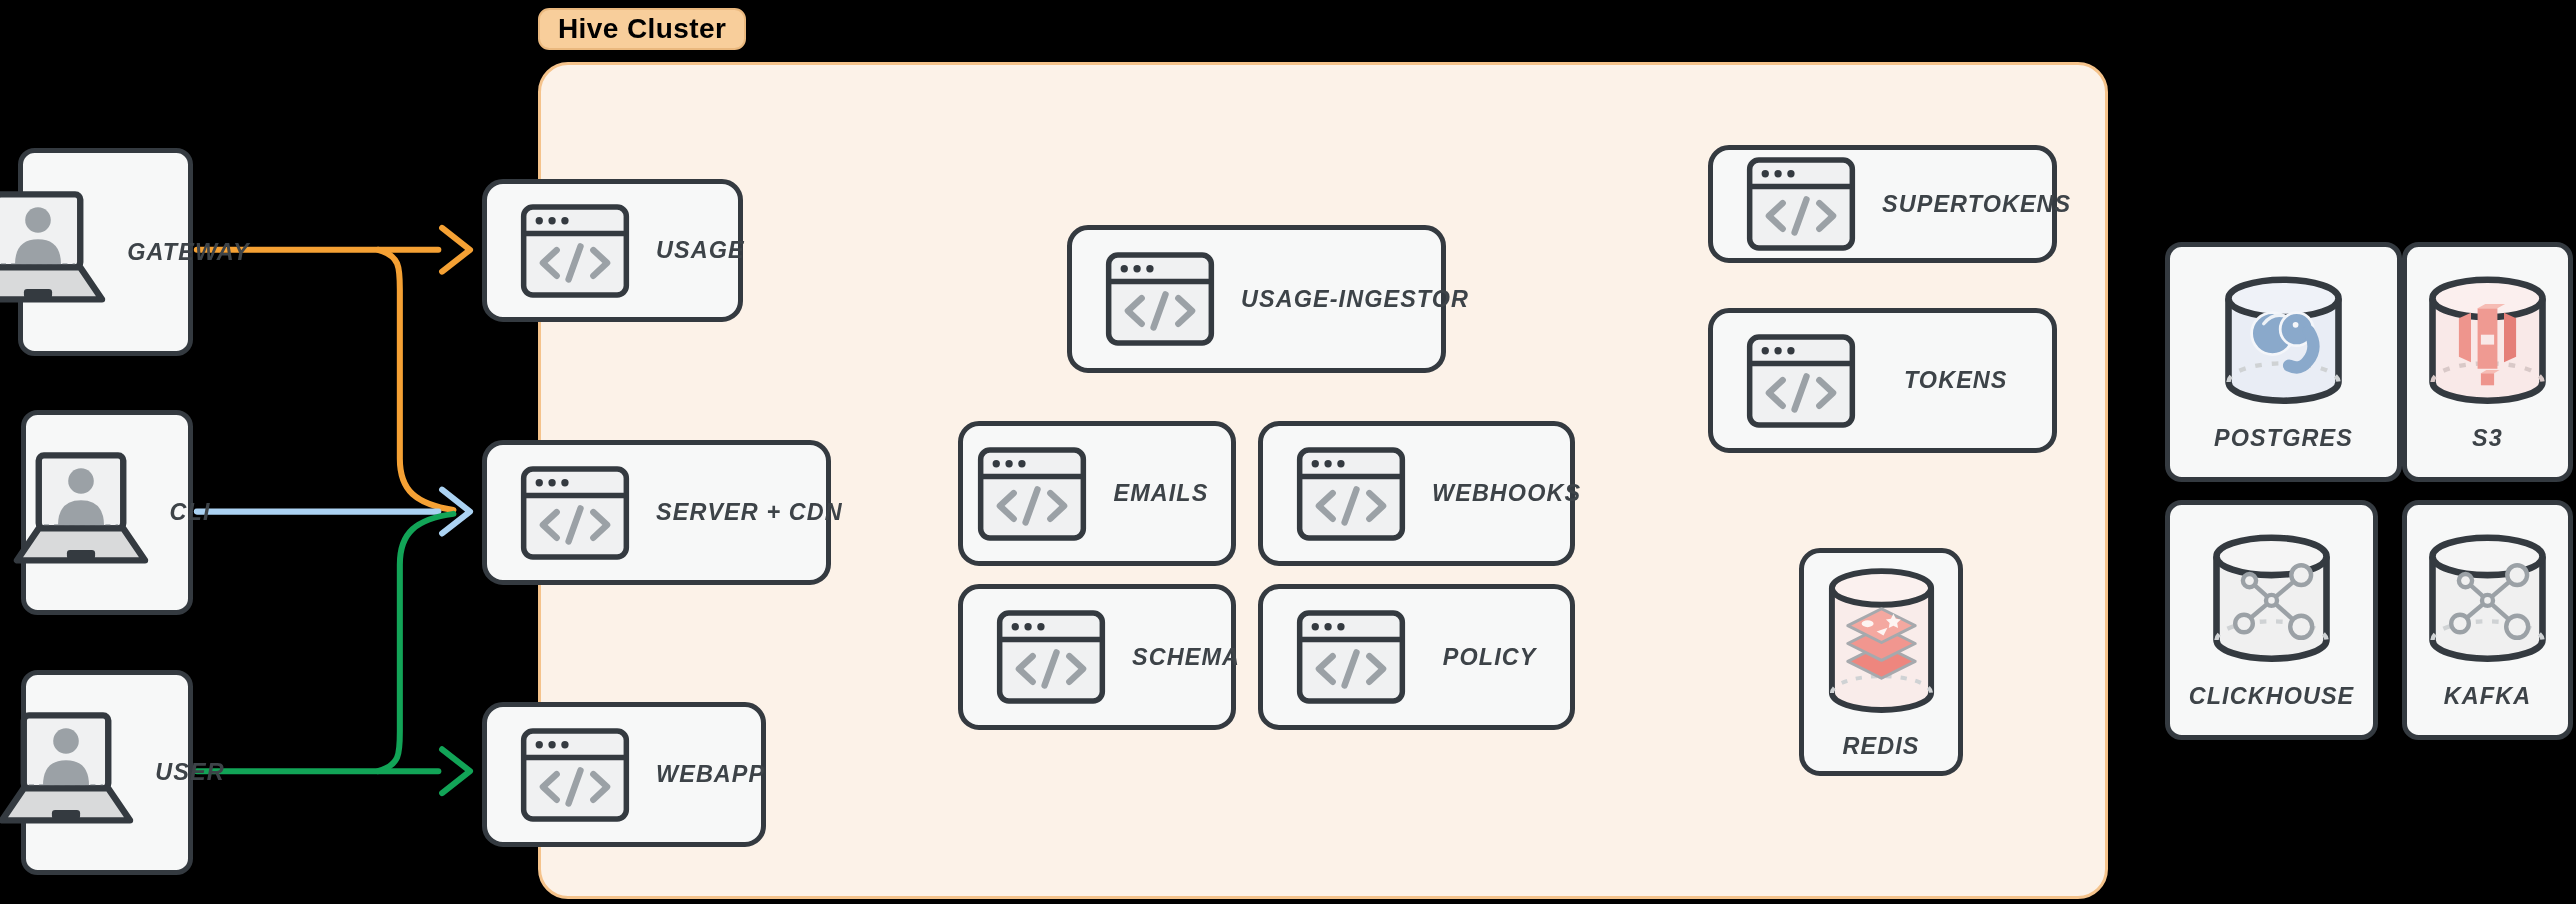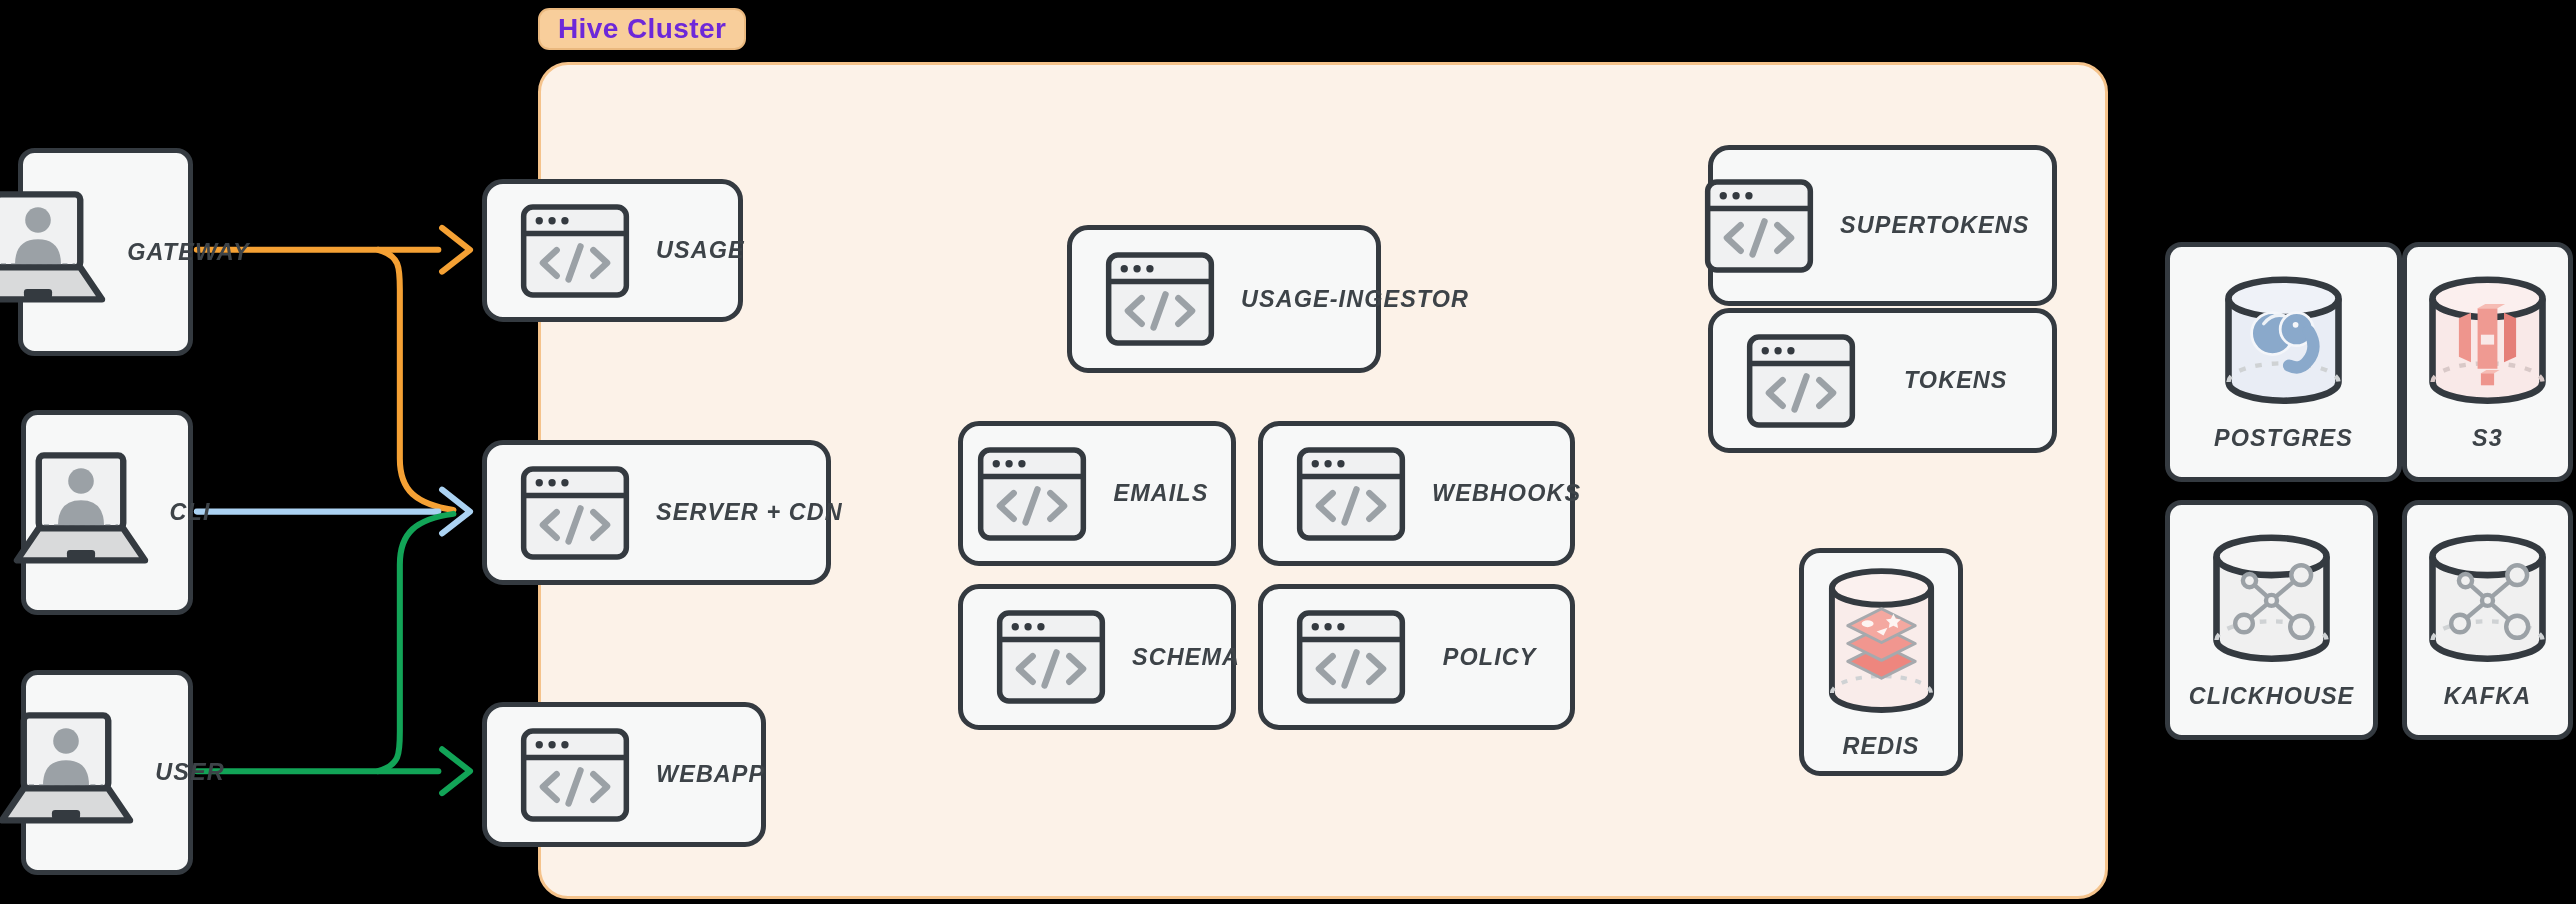--- a/index.html
+++ b/index.html
@@ -11,21 +11,21 @@
   
   .cluster {
     position:absolute; left:538px; top:62px; width:1570px; height:837px;
     background:#fcf2e8; border:3px solid #f5c38b; border-radius:30px;
     box-sizing:border-box;
   }
   .cluster-badge {
     position:absolute; left:538px; top:7.5px; height:42px;
     background:#f8ce9b; border:2.3px solid #eab87e; border-radius:11.3px;
     display:flex; align-items:center; padding:4px 18px; box-sizing:border-box;
-    font-size:28px; font-weight:700; color:#6d28d9; letter-spacing:0.4px;
+    font-size:28px; font-weight:700; color:#000000; letter-spacing:0.4px;
   }
   
   .edges { position:absolute; left:0; top:0; width:2576px; height:904px; }
   .edges path { fill:none; stroke-width:8; stroke-linecap:round; stroke-linejoin:round; }
   
   .node {
     position:absolute; box-sizing:border-box;
     background:#f7f8f8; border:5.3px solid #343a40;
   }
   .lbl {
@@ -39,26 +39,26 @@
   #n-gateway { left:18px;  top:148px; width:175px; height:208px; }
   #n-cli     { left:21px;  top:410px; width:172px; height:205px; }
   #n-user    { left:21px;  top:670px; width:172px; height:205px; }
   
   .svc { border-radius:21px; display:flex; align-items:center;
          padding:0 22.6px 0 33px; gap:26px; }
   .svc .lbl { flex:1; text-align:center; font-size:23.4px; }
   #n-usage       { left:482px;  top:179px; width:261px; height:143px; }
   #n-server      { left:482px;  top:440px; width:349px; height:145px; }
   #n-webapp      { left:482px;  top:702px; width:284px; height:145px; }
-  #n-ingestor    { left:1067px; top:225px; width:314px; height:148px; }
+  #n-ingestor    { left:1067px; top:225px; width:379px; height:148px; }
   #n-emails      { left:958px; top:421px; width:278px; height:145px;justify-content:flex-end; }
   #n-webhooks    { left:1258px; top:421px; width:317px; height:145px; }
   #n-schema      { left:958px; top:584px; width:278px; height:146px; }
   #n-policy      { left:1258px; top:584px; width:317px; height:146px; }
-  #n-supertokens { left:1708px; top:145px; width:349px; height:161px;justify-content:flex-end; }
+  #n-supertokens { left:1708px; top:145px; width:349px; height:118px; }
   #n-tokens      { left:1708px; top:308px; width:349px; height:145px; }
   
   .store { border-radius:16.6px; display:flex; flex-direction:column;
            align-items:center; justify-content:center; gap:10.6px; }
   .store .lbl { font-size:23.4px; }
   #n-redis      { left:1799px; top:548px; width:164px; height:228px; border-radius:21px; }
   #n-postgres   { left:2165px; top:242px; width:237px; height:240px; }
   #n-s3         { left:2402px; top:242px; width:171px; height:240px; }
   #n-clickhouse { left:2165px; top:500px; width:213px; height:240px; }
   #n-kafka      { left:2402px; top:500px; width:171px; height:240px; }

